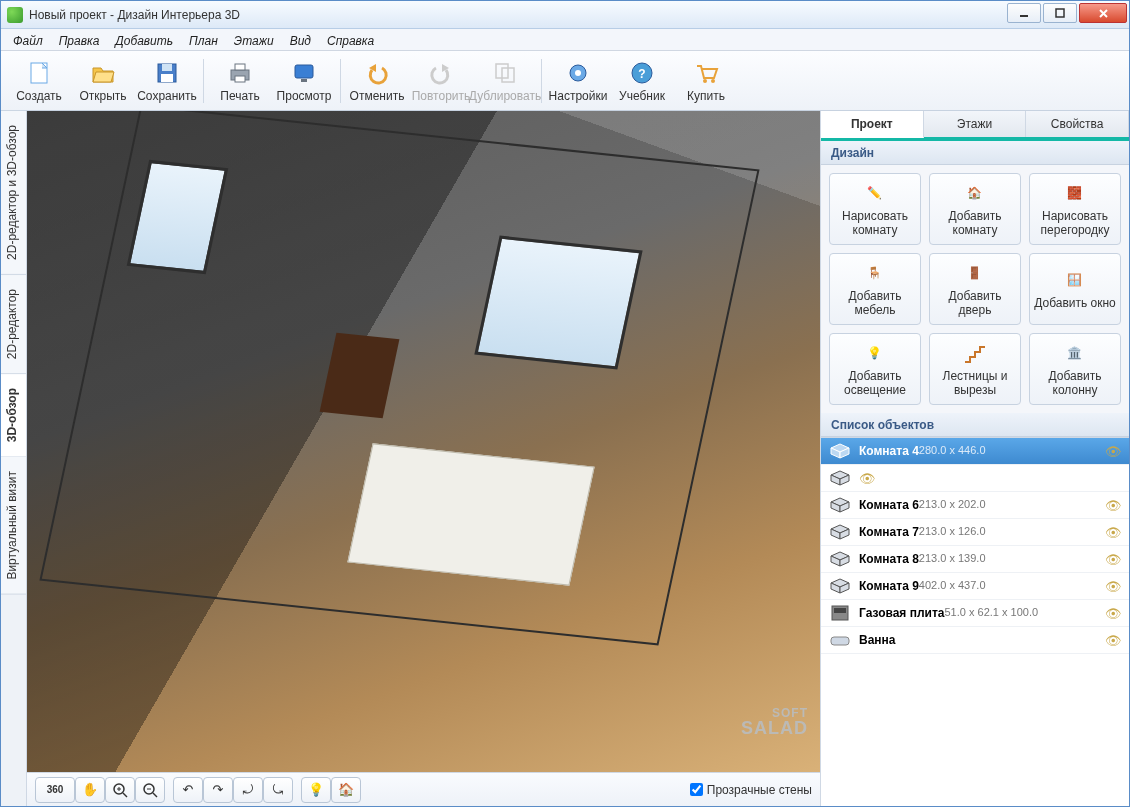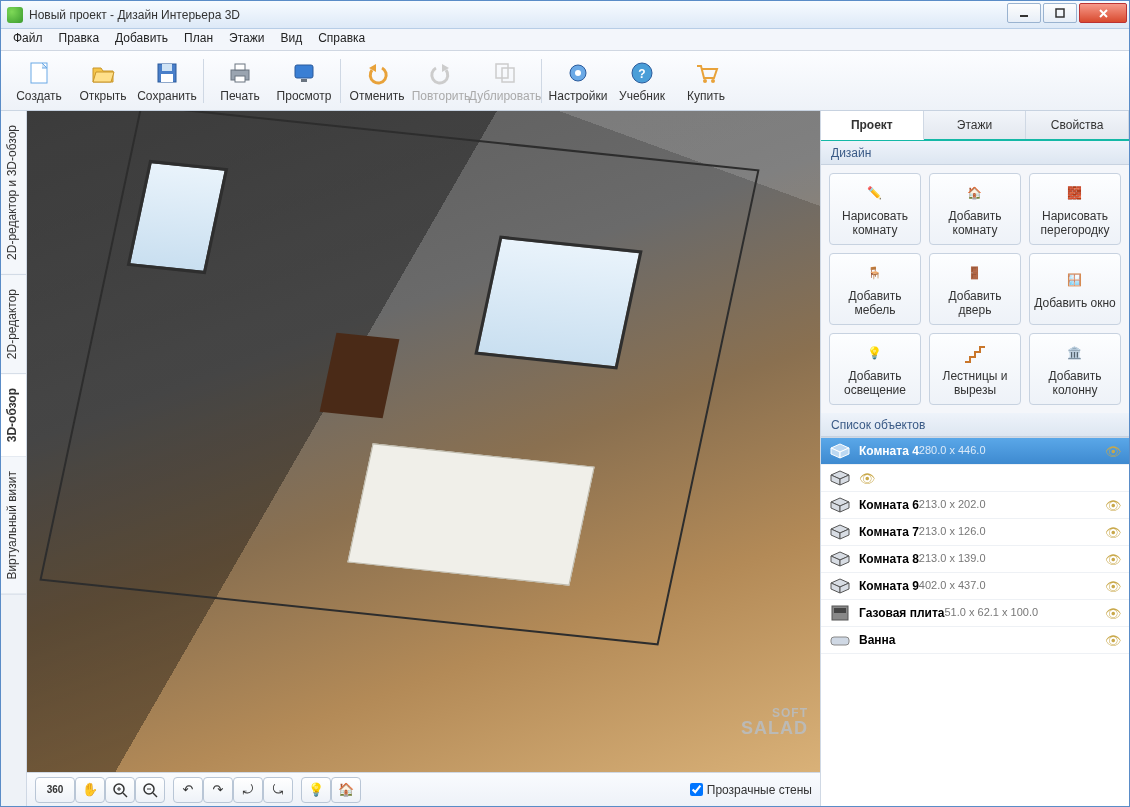--- a/index.html
+++ b/index.html
@@ -7,21 +7,21 @@
 
 .window { width: 1130px; height: 807px; border: 1px solid #5a8cc7; background: #fff; display: flex; flex-direction: column; }
 
 .titlebar { height: 28px; background: linear-gradient(#f7fbff,#dde9f7); display: flex; align-items: center; padding: 0 0 0 6px; border-bottom: 1px solid #b7cde6; }
 .titlebar .app-icon { width: 16px; height: 16px; background: radial-gradient(circle at 30% 30%,#7ed957,#3a9b2f); border-radius: 3px; margin-right: 6px; }
 .titlebar .title { flex: 1; color: #333; }
 .win-btns { display: flex; height: 100%; }
 .win-btn { width: 34px; height: 20px; margin-top: 2px; margin-right: 2px; border: 1px solid #9ab3d0; border-radius: 2px; background: linear-gradient(#fdfdfd,#e7eef7); display: flex; align-items: center; justify-content: center; color: #444; }
 .win-btn.close { width: 48px; background: linear-gradient(#f79a8a,#d84a2f); border-color: #b33; color: #fff; font-weight: bold; }
 
-.menubar { height: 22px; background: #f3f6fb; border-bottom: 1px solid #d0d7e2; display: flex; align-items: flex-start; padding: 0 4px; }
+.menubar { height: 22px; background: #f3f6fb; border-bottom: 1px solid #d0d7e2; display: flex; align-items: flex-end; padding: 0 4px; font-style: italic; }
 .menubar .menu-item { padding: 2px 8px; cursor: default; color: #222; }
 
 .toolbar { height: 60px; background: linear-gradient(#fcfdff,#eef2f8); border-bottom: 1px solid #c7d2e0; display: flex; align-items: center; padding: 2px 6px; gap: 0; }
 .tb-btn { display: flex; flex-direction: column; align-items: center; justify-content: center; width: 64px; height: 54px; border-radius: 3px; color: #333; }
 .tb-btn.disabled { color: #aaa; }
 .tb-btn .ico { width: 28px; height: 28px; margin-bottom: 2px; display: flex; align-items: center; justify-content: center; }
 .tb-sep { width: 1px; height: 44px; background: #cfd8e4; margin: 0 4px; }
 
 .content { flex: 1; display: flex; min-height: 0; }
 
@@ -44,25 +44,25 @@
 .dresser { position:absolute; left:38%; top:34%; width:8%; height:12%; background:#4a2a17; transform: skew(-12deg,6deg); }
 
 .view-toolbar { height: 34px; background: linear-gradient(#f9fbfe,#eef2f8); border-top: 1px solid #cfd8e4; display: flex; align-items: center; padding: 0 8px; gap: 0; }
 .vtb-btn { width: 30px; height: 26px; border: 1px solid #b9c6d6; border-radius: 4px; background: linear-gradient(#fff,#eef2f8); display: flex; align-items: center; justify-content: center; color: #333; font-size: 13px; }
 .vtb-btn.wide { width: 40px; font-size: 10px; font-weight: bold; }
 .vtb-spacer { flex: 1; }
 .chk { display: flex; align-items: center; gap: 4px; color: #333; margin-left: 24px; }
 .chk input { width: 13px; height: 13px; }
 
 .rightpanel { width: 308px; background: #f4f6fa; display: flex; flex-direction: column; min-height: 0; }
-.rp-tabs { height: 30px; display: flex; background: #86efac; border-bottom: 2px solid #14b8a6; }
+.rp-tabs { height: 30px; display: flex; background: #86efac; border-bottom: 4px solid #14b8a6; }
 .rp-tab { flex: 1; display: flex; align-items: center; justify-content: center; border-right: 1px solid #cfd8e4; color: #333; background: linear-gradient(#f2f5fa,#e3e8ef); }
 .rp-tab.active { background: #fff; border-bottom: 1px solid #fff; margin-bottom: -1px; font-weight: 600; }
 
-.section-hdr { height: 24px; background: linear-gradient(#eef3fa,#dde6f1); border-bottom: 1px solid #c7d2e0; display: flex; align-items: center; padding: 0 10px; font-weight: 400; color: #3a5a86; }
+.section-hdr { height: 24px; background: linear-gradient(#eef3fa,#dde6f1); border-bottom: 1px solid #c7d2e0; display: flex; align-items: center; padding: 0 10px; font-weight: 700; color: #3a5a86; }
 
 .design-grid { padding: 8px; display: grid; grid-template-columns: repeat(3, 1fr); gap: 8px; background: #f4f6fa; }
 .dg-btn { height: 72px; border: 1px solid #c7d2e0; border-radius: 4px; background: linear-gradient(#fdfeff,#eef2f8); display: flex; flex-direction: column; align-items: center; justify-content: center; text-align: center; padding: 4px; color: #333; line-height: 1.15; }
 .dg-btn .dico { width: 28px; height: 26px; margin-bottom: 3px; display:flex; align-items:center; justify-content:center; }
 
 .obj-list { flex: 1; overflow-y: auto; background: #fff; border-top: 1px solid #cfd8e4; min-height: 0; }
 .obj-item { display: flex; align-items: center; padding: 4px 8px; border-bottom: 1px solid #eef1f5; gap: 8px; }
 .obj-item.selected { background: linear-gradient(#5aa7e8,#3e8ad0); color: #fff; }
 .obj-item .cube { width: 22px; height: 18px; display:flex; align-items:center; justify-content:center; }
 .obj-item .txt { flex: 1; display: flex; line-height: 1.2; }

